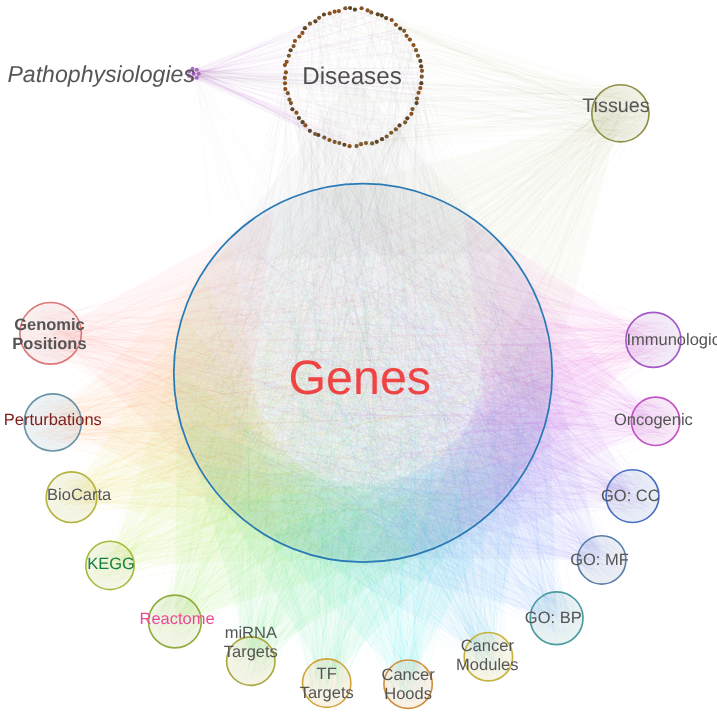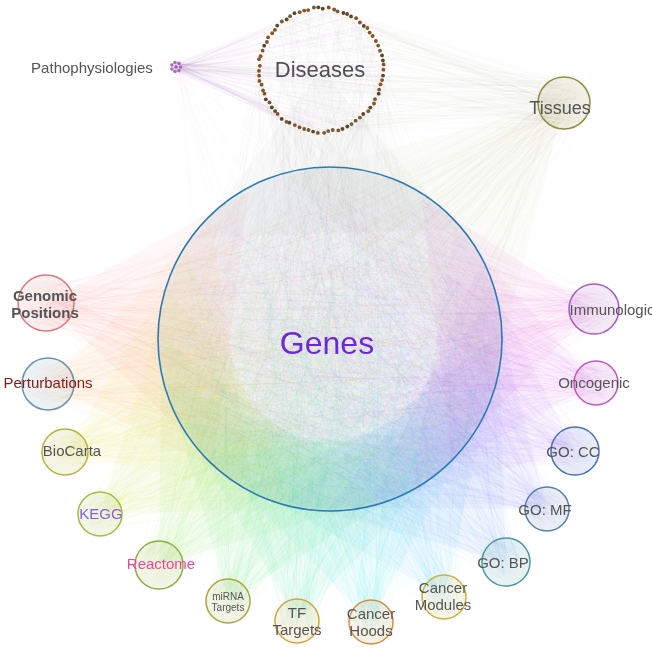--- a/index.html
+++ b/index.html
@@ -2759,49 +2759,49 @@
       <circle cx="297" cy="621" r="22" fill="rgba(210,165,63,0.13)" stroke="#d2a53f" stroke-width="1.5"></circle>
       <circle cx="371" cy="622" r="22" fill="rgba(210,144,63,0.13)" stroke="#d2903f" stroke-width="1.5"></circle>
       <circle cx="444" cy="597" r="22" fill="rgba(196,180,63,0.13)" stroke="#c4b43f" stroke-width="1.5"></circle>
       <circle cx="506" cy="562" r="24" fill="rgba(74,154,160,0.13)" stroke="#4a9aa0" stroke-width="1.5"></circle>
       <circle cx="547" cy="509" r="22" fill="rgba(90,127,168,0.13)" stroke="#5a7fa8" stroke-width="1.5"></circle>
       <circle cx="575" cy="451" r="24" fill="rgba(74,110,194,0.13)" stroke="#4a6ec2" stroke-width="1.5"></circle>
       <circle cx="596" cy="383" r="22" fill="rgba(196,85,196,0.13)" stroke="#c455c4" stroke-width="1.5"></circle>
       <circle cx="594" cy="309" r="25" fill="rgba(165,90,200,0.13)" stroke="#a55ac8" stroke-width="1.5"></circle>
     </svg>
   <div class="labels">
-      <div class="node-label" style="left: 327px; top: 344px; font-size: 32px; color: #6d28d9;">
+      <div class="node-label" style="left: 327px; top: 344px; font-size: 44px; color: #ef4444;">
         <div>Genes</div>
       </div>
       <div class="node-label" style="left: 320px; top: 70px; font-size: 22px; color: rgb(79, 79, 79);">
         <div>Diseases</div>
       </div>
-      <div class="node-label" style="left: 92px; top: 68px; font-size: 15px; color: rgb(85, 85, 85);">
+      <div class="node-label" style="left: 92px; top: 68px; font-size: 21px; color: rgb(85, 85, 85); font-style: italic;">
         <div>Pathophysiologies</div>
       </div>
-      <div class="node-label" style="left: 560px; top: 96px; font-size: 18px; color: rgb(85, 85, 85); margin-top: 12px;">
+      <div class="node-label" style="left: 560px; top: 96px; font-size: 18px; color: rgb(85, 85, 85);">
         <div>Tissues</div>
       </div>
       <div class="node-label" style="left: 45px; top: 305px; font-size: 15px; color: rgb(85, 85, 85); font-weight: bold;">
         <div>Genomic</div>
         <div>Positions</div>
       </div>
       <div class="node-label" style="left: 48px; top: 383px; font-size: 15px; color: #7f1d1d;">
         <div>Perturbations</div>
       </div>
       <div class="node-label" style="left: 72px; top: 451px; font-size: 15px; color: rgb(85, 85, 85);">
         <div>BioCarta</div>
       </div>
-      <div class="node-label" style="left: 101px; top: 514px; font-size: 15px; color: #8b5cf6;">
+      <div class="node-label" style="left: 101px; top: 514px; font-size: 15px; color: #15803d;">
         <div>KEGG</div>
       </div>
       <div class="node-label" style="left: 161px; top: 564px; font-size: 15px; color: #ec4899;">
         <div>Reactome</div>
       </div>
-      <div class="node-label" style="left: 228px; top: 602px; font-size: 10px; color: rgb(85, 85, 85);">
+      <div class="node-label" style="left: 228px; top: 585px; font-size: 15px; color: rgb(85, 85, 85);">
         <div>miRNA</div>
         <div>Targets</div>
       </div>
       <div class="node-label" style="left: 297px; top: 622px; font-size: 15px; color: rgb(85, 85, 85);">
         <div>TF</div>
         <div>Targets</div>
       </div>
       <div class="node-label" style="left: 371px; top: 623px; font-size: 15px; color: rgb(85, 85, 85);">
         <div>Cancer</div>
         <div>Hoods</div>

